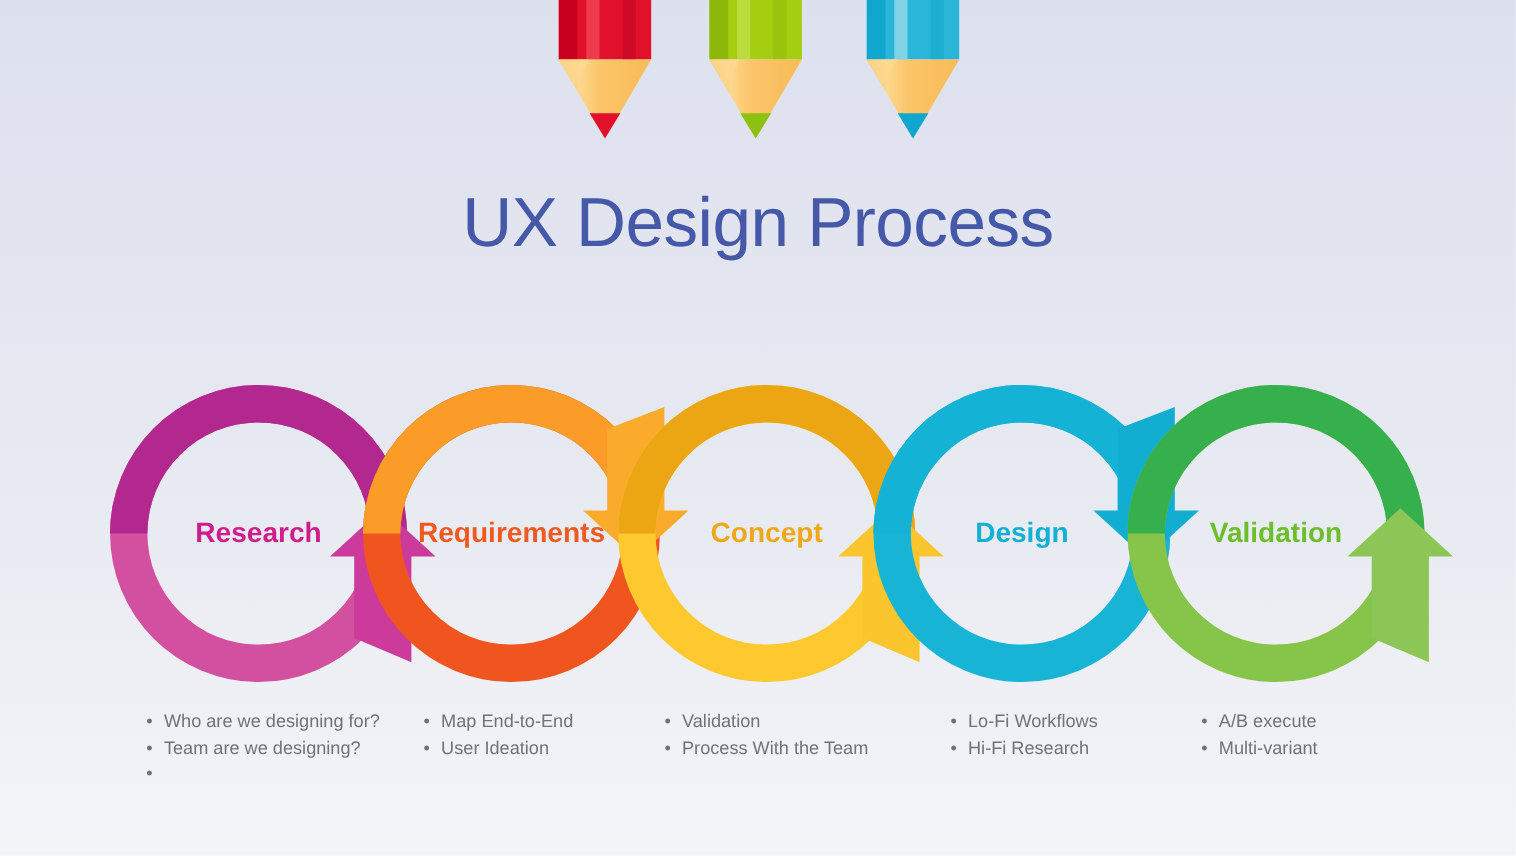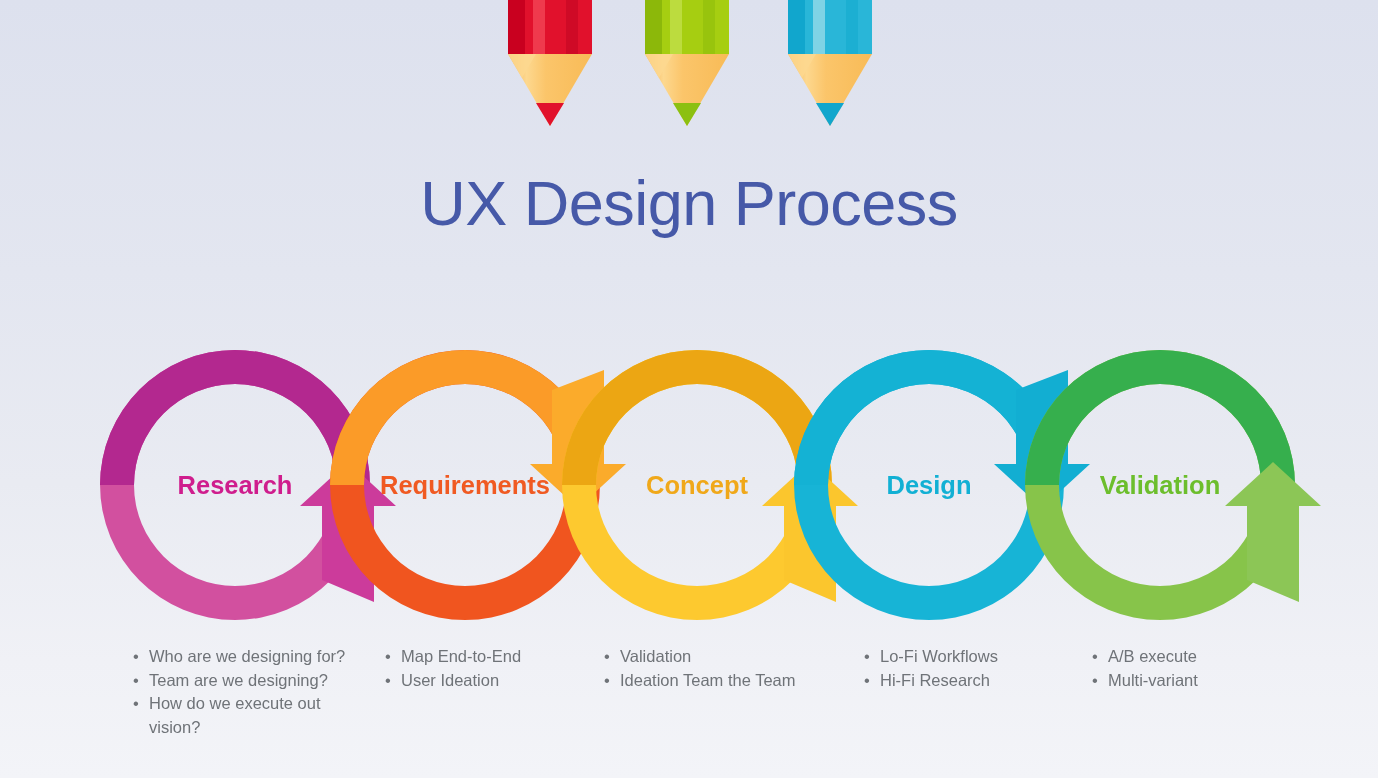--- a/index.html
+++ b/index.html
@@ -198,35 +198,35 @@
       <text class="ring-label" x="1160" y="155" fill="#6cbe2c">Validation</text>
     </g>
   </svg>
 
   <div id="bullets">
 
     <div class="bullet-col col-0">
       <ul>
         <li><span class="dot">•</span><span>Who are we designing for?</span></li>
         <li><span class="dot">•</span><span>Team are we designing?</span></li>
-        <li><span class="dot">•</span><span>How do we execute out vision?</span></li>
+        <li><span class="dot">•</span></li>
       </ul>
     </div>
 
     <div class="bullet-col col-1">
       <ul>
         <li><span class="dot">•</span><span>Map End-to-End</span></li>
         <li><span class="dot">•</span><span>User Ideation</span></li>
       </ul>
     </div>
 
     <div class="bullet-col col-2">
       <ul>
         <li><span class="dot">•</span><span>Validation</span></li>
-        <li><span class="dot">•</span><span>Ideation Team the Team</span></li>
+        <li><span class="dot">•</span><span>Process With the Team</span></li>
       </ul>
     </div>
 
     <div class="bullet-col col-3">
       <ul>
         <li><span class="dot">•</span><span>Lo-Fi Workflows</span></li>
         <li><span class="dot">•</span><span>Hi-Fi Research</span></li>
       </ul>
     </div>
 

